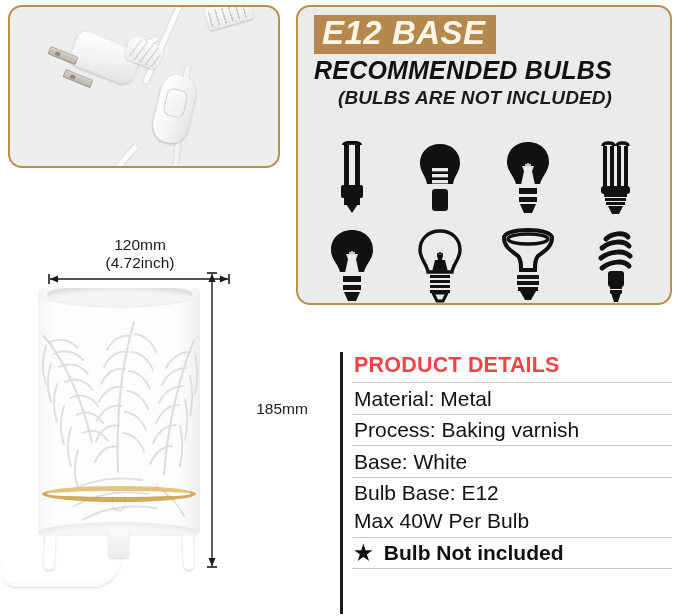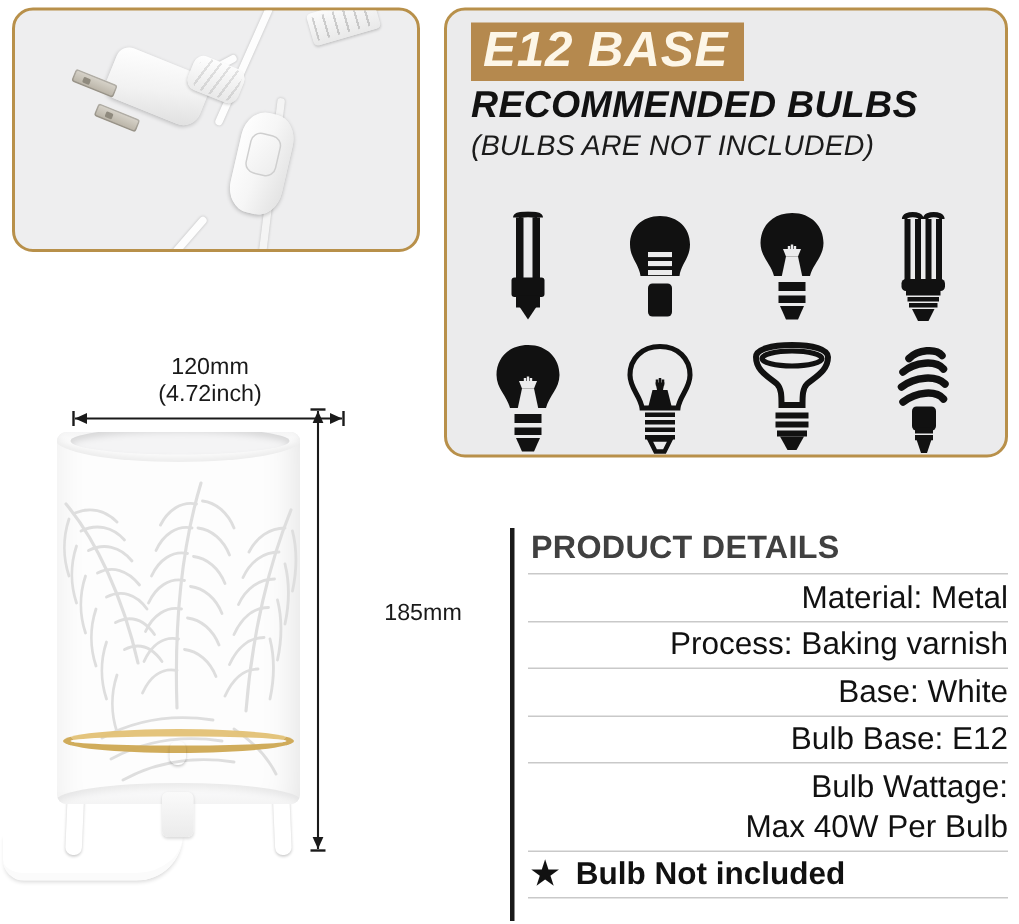--- a/index.html
+++ b/index.html
@@ -101,24 +101,25 @@
     letter-spacing:.5px;
     white-space:nowrap;
   }
   .e12-sub{
     font-style:italic;font-weight:bold;
     font-size:25px;line-height:1.12;
     color:#121212;margin-top:2px;letter-spacing:.2px;
     white-space:nowrap;
   }
   .e12-note{
-    font-style:italic;font-weight:normal;
+    font-style:italic;font-weight:bold;
     font-size:19px;line-height:1.2;
     color:#1b1b1b;margin-top:3px;letter-spacing:.1px;
     white-space:nowrap;
+    margin-left:24px;
   }
   .bulb-grid{
     position:absolute;left:10px;right:10px;top:128px;height:176px;
     display:grid;grid-template-columns:repeat(4,1fr);
     grid-template-rows:repeat(2,1fr);
     align-items:center;justify-items:center;
   }
   .bulb-cell{width:84px;height:86px;display:flex;align-items:center;justify-content:center;}
   .bulb-cell svg{display:block;}
 
@@ -197,29 +198,28 @@
 
   
   #details{
     position:absolute;left:340px;top:352px;width:332px;height:262px;
     border-left:3px solid #1a1a1a;
     box-sizing:border-box;
     padding-left:9px;
   }
   .det-title{
     font-size:21.5px;font-weight:bold;letter-spacing:.2px;
-    color:#404040;padding:1px 0 4px 2px;
+    color:#ef4444;padding:1px 0 4px 2px;
   }
   .det-row{
     font-size:21px;color:#111;
     border-top:1.4px solid #c9c9c9;
     padding:2.5px 0 2.5px 2px;
     line-height:1.22;
     white-space:nowrap;
-    text-align:right;
   }
   .det-row.two-line{padding-bottom:1px;}
   .det-row.cont{border-top:none;padding-top:0;}
   .det-row.last{
     border-top:1.4px solid #c9c9c9;
     border-bottom:1.4px solid #c9c9c9;
     font-weight:bold;display:flex;align-items:center;gap:11px;
   }
   .star{font-size:21px;line-height:1;color:#111;}
 </style>
@@ -476,21 +476,20 @@
       <div class="socket"></div>
     </div>
   </div>
 
   <div id="details">
     <div class="det-title">PRODUCT DETAILS</div>
     <div class="det-row">Material: Metal</div>
     <div class="det-row">Process: Baking varnish</div>
     <div class="det-row">Base: White</div>
     <div class="det-row">Bulb Base: E12</div>
-    <div class="det-row two-line">Bulb Wattage:</div>
     <div class="det-row cont">Max 40W Per Bulb</div>
     <div class="det-row last">
       <span class="star">★</span>
       <span>Bulb Not included</span>
     </div>
   </div>
 
 </div>
 
 </body></html>

